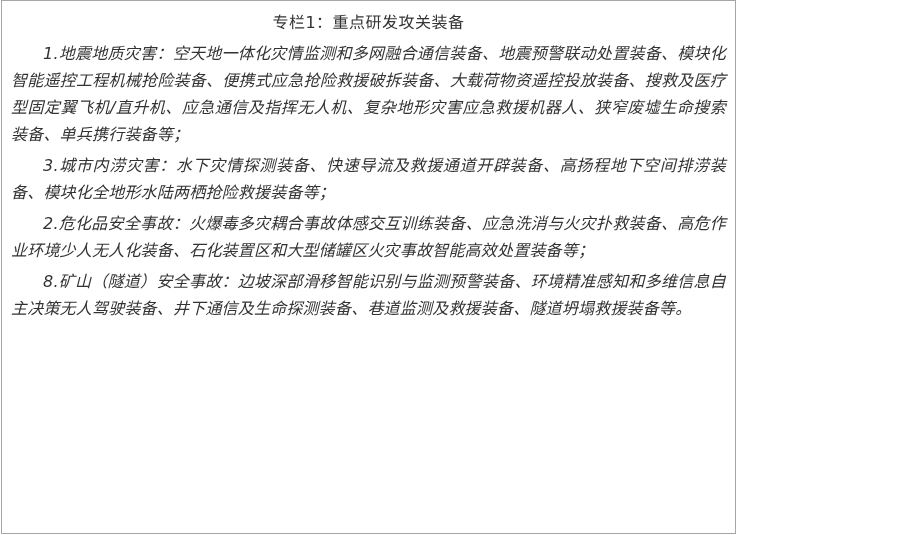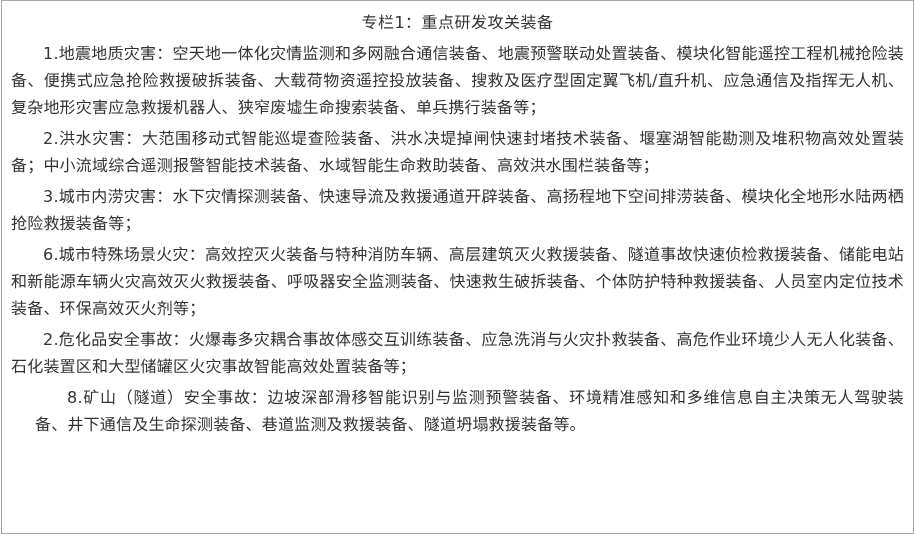--- a/index.html
+++ b/index.html
@@ -9,21 +9,21 @@
   }
   html,body{margin:0;padding:0;}
   body{
     width:915px;height:535px;
     background:var(--bg-color);
     font-family:"DejaVu Sans","Liberation Sans",sans-serif;
     overflow:hidden;
   }
   .panel{
     box-sizing:border-box;
-    width:913px;height:534px;
+    width:735px;height:534px;
     margin:0 1px;
     border:1px solid var(--border-color);
     background:var(--bg-color);
     padding:8px 9px 4px 9px;
   }
   .panel-title{
     margin:0 0 4px 0;
     font-size:16px;
     font-weight:normal;
     line-height:27px;
@@ -32,27 +32,26 @@
     letter-spacing:0.5px;
   }
   .panel-paragraph{
     margin:0 0 4px 0;
     font-size:16px;
     line-height:27px;
     text-indent:2em;
     text-align:justify;
     color:var(--text-color);
     letter-spacing:0.2px;
+    font-style:italic;
   }
-  .panel-paragraph:last-child{margin-bottom:0;margin-left:24px;}
+  .panel-paragraph:last-child{margin-bottom:0;}
 </style>
 </head>
 <body>
 
 <div class="panel">
   <h2 class="panel-title">专栏1：重点研发攻关装备</h2>
   <p class="panel-paragraph">1.地震地质灾害：空天地一体化灾情监测和多网融合通信装备、地震预警联动处置装备、模块化智能遥控工程机械抢险装备、便携式应急抢险救援破拆装备、大载荷物资遥控投放装备、搜救及医疗型固定翼飞机/直升机、应急通信及指挥无人机、复杂地形灾害应急救援机器人、狭窄废墟生命搜索装备、单兵携行装备等；</p>
-  <p class="panel-paragraph">2.洪水灾害：大范围移动式智能巡堤查险装备、洪水决堤掉闸快速封堵技术装备、堰塞湖智能勘测及堆积物高效处置装备；中小流域综合遥测报警智能技术装备、水域智能生命救助装备、高效洪水围栏装备等；</p>
   <p class="panel-paragraph">3.城市内涝灾害：水下灾情探测装备、快速导流及救援通道开辟装备、高扬程地下空间排涝装备、模块化全地形水陆两栖抢险救援装备等；</p>
-  <p class="panel-paragraph">6.城市特殊场景火灾：高效控灭火装备与特种消防车辆、高层建筑灭火救援装备、隧道事故快速侦检救援装备、储能电站和新能源车辆火灾高效灭火救援装备、呼吸器安全监测装备、快速救生破拆装备、个体防护特种救援装备、人员室内定位技术装备、环保高效灭火剂等；</p>
   <p class="panel-paragraph">2.危化品安全事故：火爆毒多灾耦合事故体感交互训练装备、应急洗消与火灾扑救装备、高危作业环境少人无人化装备、石化装置区和大型储罐区火灾事故智能高效处置装备等；</p>
   <p class="panel-paragraph">8.矿山（隧道）安全事故：边坡深部滑移智能识别与监测预警装备、环境精准感知和多维信息自主决策无人驾驶装备、井下通信及生命探测装备、巷道监测及救援装备、隧道坍塌救援装备等。</p>
 </div>
 
 </body></html>

